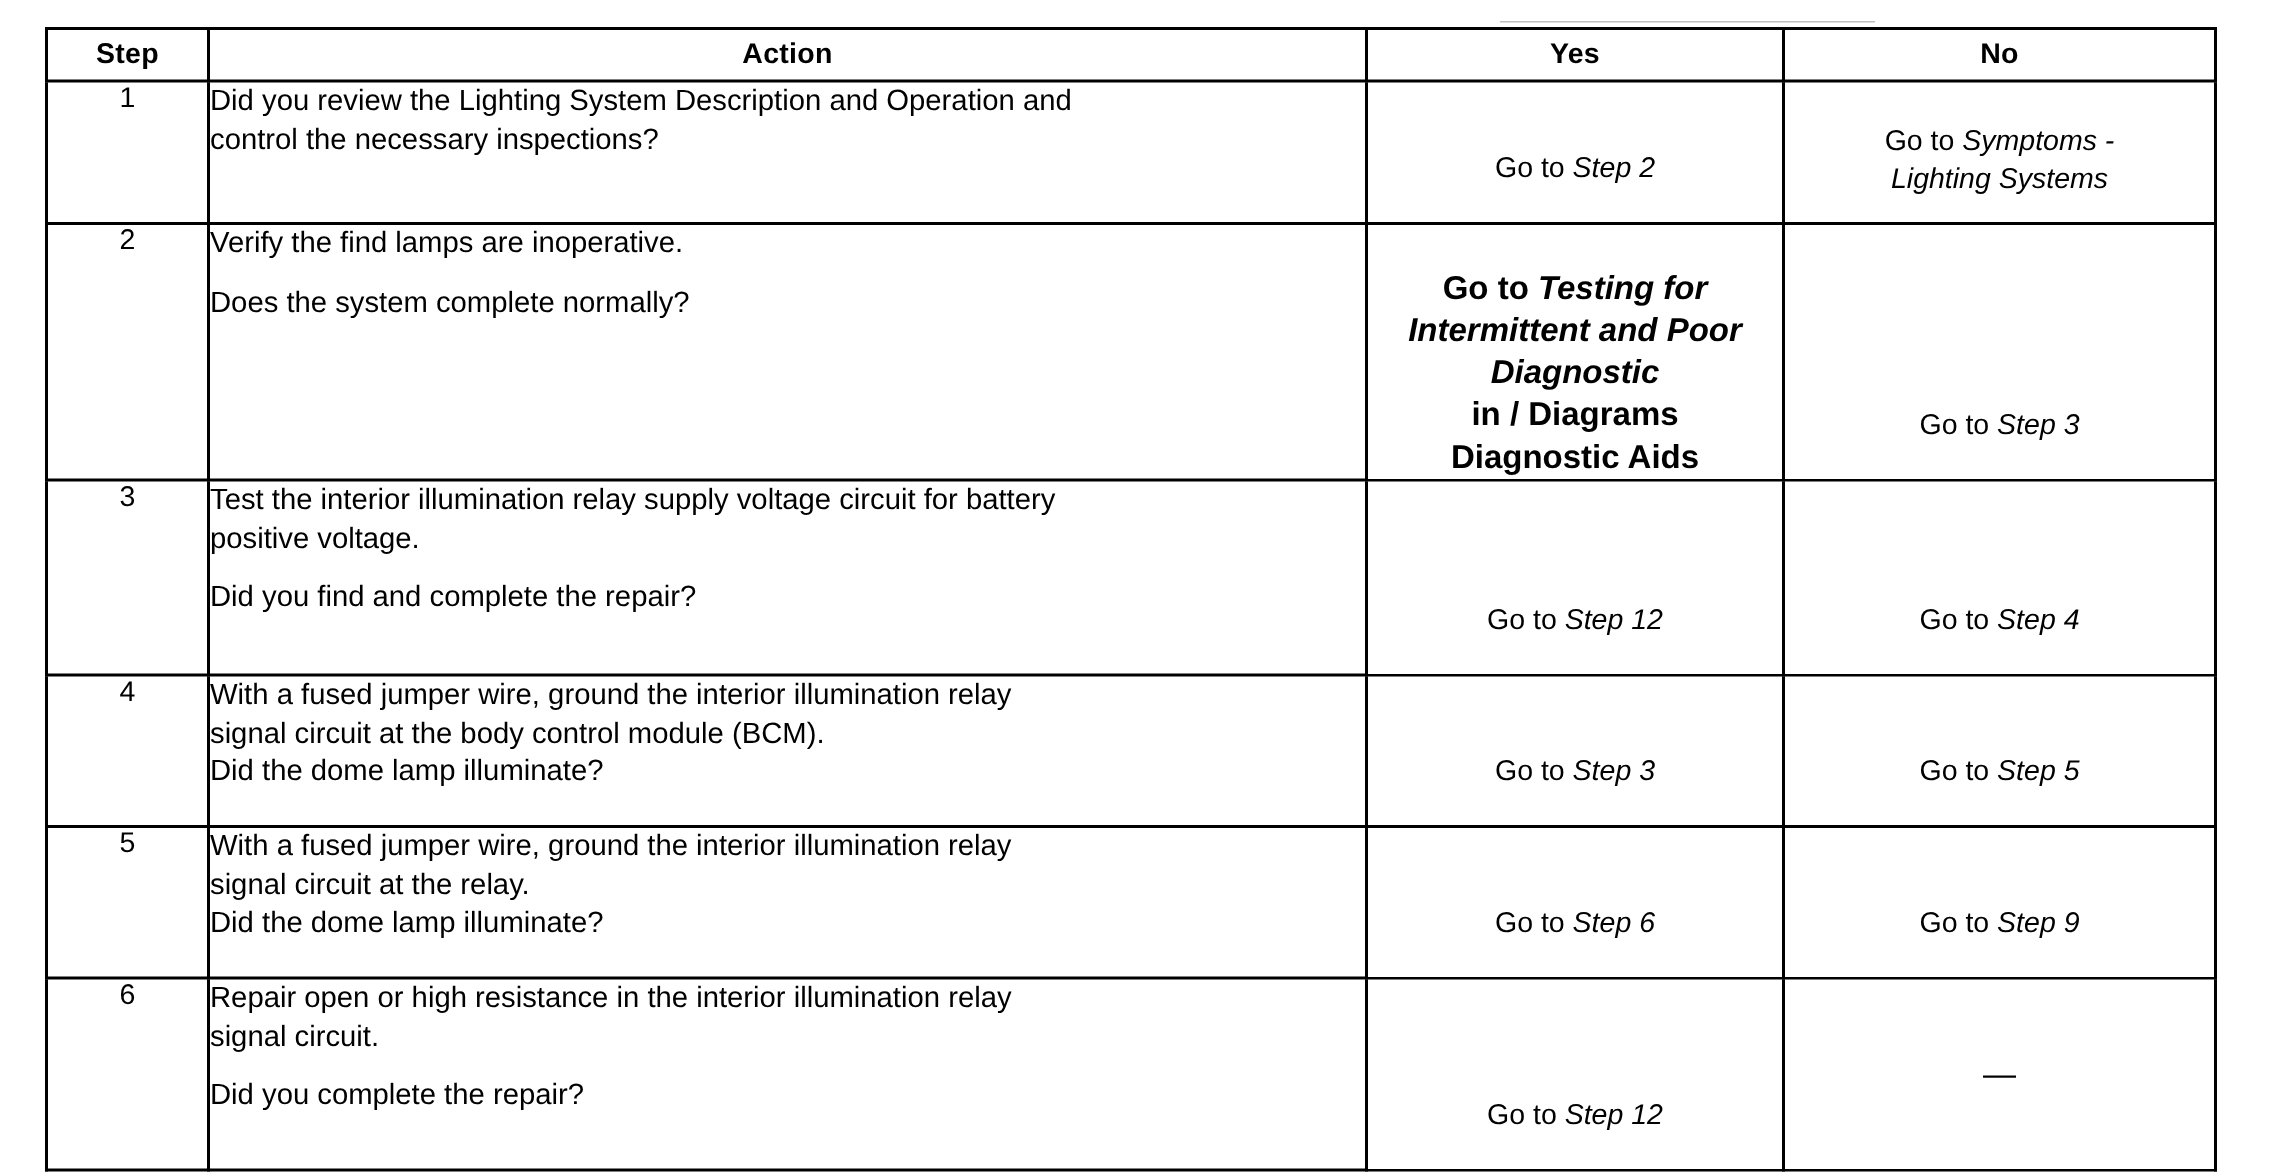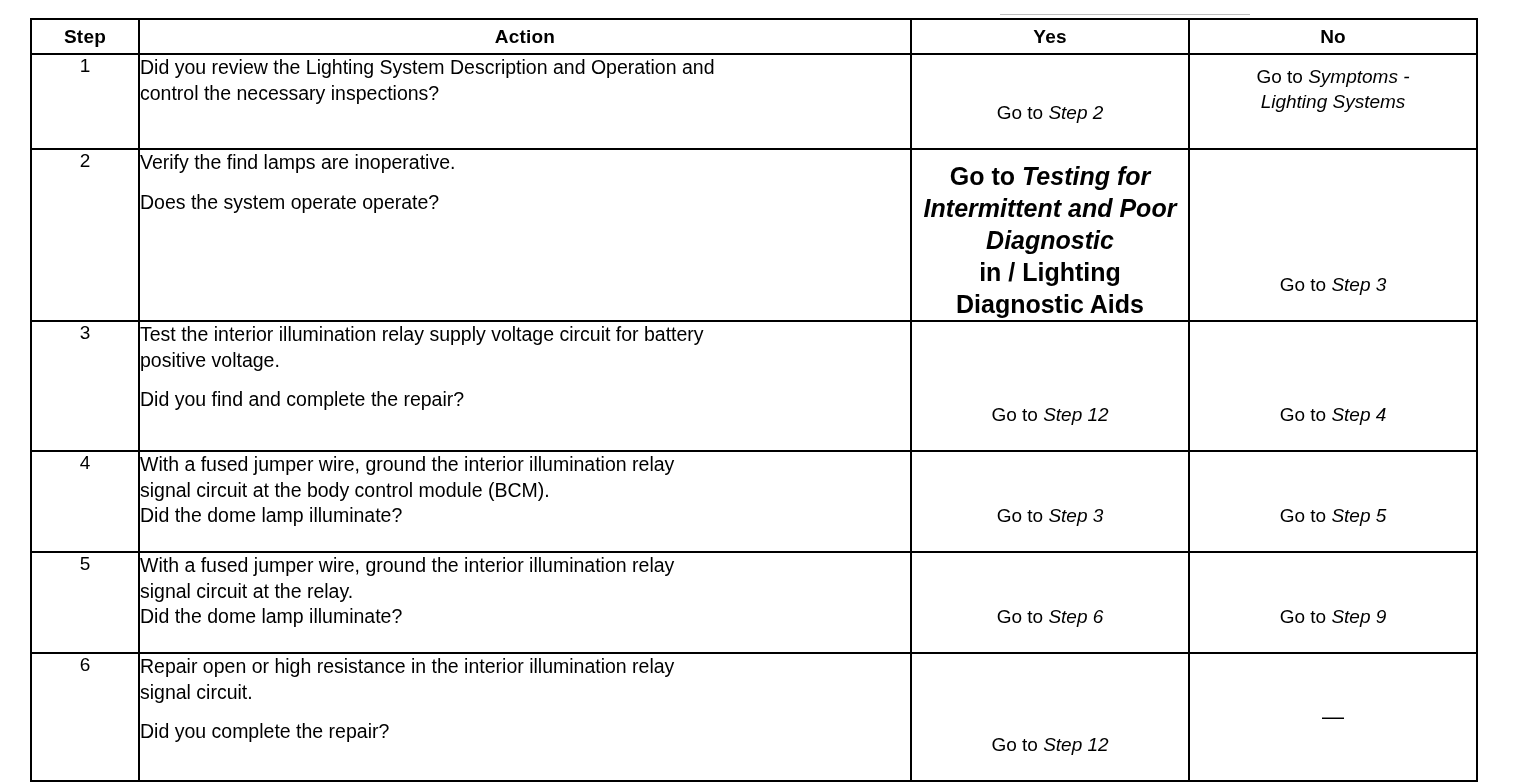--- a/index.html
+++ b/index.html
@@ -96,38 +96,38 @@
     display: block;
     width: 100%;
   }
   
   td.res-cell.bottom {
     vertical-align: bottom;
     padding-bottom: 22px;
   }
   td.res-cell.topal {
     vertical-align: top;
-    padding-top: 10px;
+    padding-top: 28px;
   }
   td.res-cell.midal {
     vertical-align: middle;
   }
 
   em.it {
     font-style: italic;
   }
 
   
   td.hl {
     border: 5px solid #000000;
   }
 
   .res-block-b {
     font-weight: bold;
-    font-size: 25px;
+    font-size: 22px;
     line-height: 1.28;
   }
   .res-block-b em.it { font-weight: bold; }
 
   .dash {
     font-size: 22px;
     line-height: 1;
   }
 </style>
 </head>
@@ -165,24 +165,24 @@
         <td class="res-cell topal hl">
           <span class="res-inner"><span>Go to </span><em class="it">Symptoms -</em><br><em class="it">Lighting Systems</em></span>
         </td>
       </tr>
 
       <tr style="height:145px;">
         <td class="step-cell">2</td>
         <td class="action-cell">
           <span class="ln">Verify the find lamps are inoperative.</span>
           <span class="gap"></span>
-          <span class="ln">Does the system operate operate?</span>
+          <span class="ln">Does the system complete normally?</span>
         </td>
         <td class="res-cell topal hl">
-          <span class="res-inner res-block-b"><span>Go to </span><em class="it">Testing for</em><br><em class="it">Intermittent and Poor</em><br><em class="it">Diagnostic</em><br><span>in  / Lighting</span><br><span>Diagnostic Aids</span></span>
+          <span class="res-inner res-block-b"><span>Go to </span><em class="it">Testing for</em><br><em class="it">Intermittent and Poor</em><br><em class="it">Diagnostic</em><br><span>in  / Diagrams</span><br><span>Diagnostic Aids</span></span>
         </td>
         <td class="res-cell bottom">
           <span class="res-inner"><span>Go to </span><em class="it">Step 3</em></span>
         </td>
       </tr>
 
       <tr style="height:130px;">
         <td class="step-cell">3</td>
         <td class="action-cell">
           <span class="ln">Test the interior illumination relay supply voltage circuit for battery</span>

